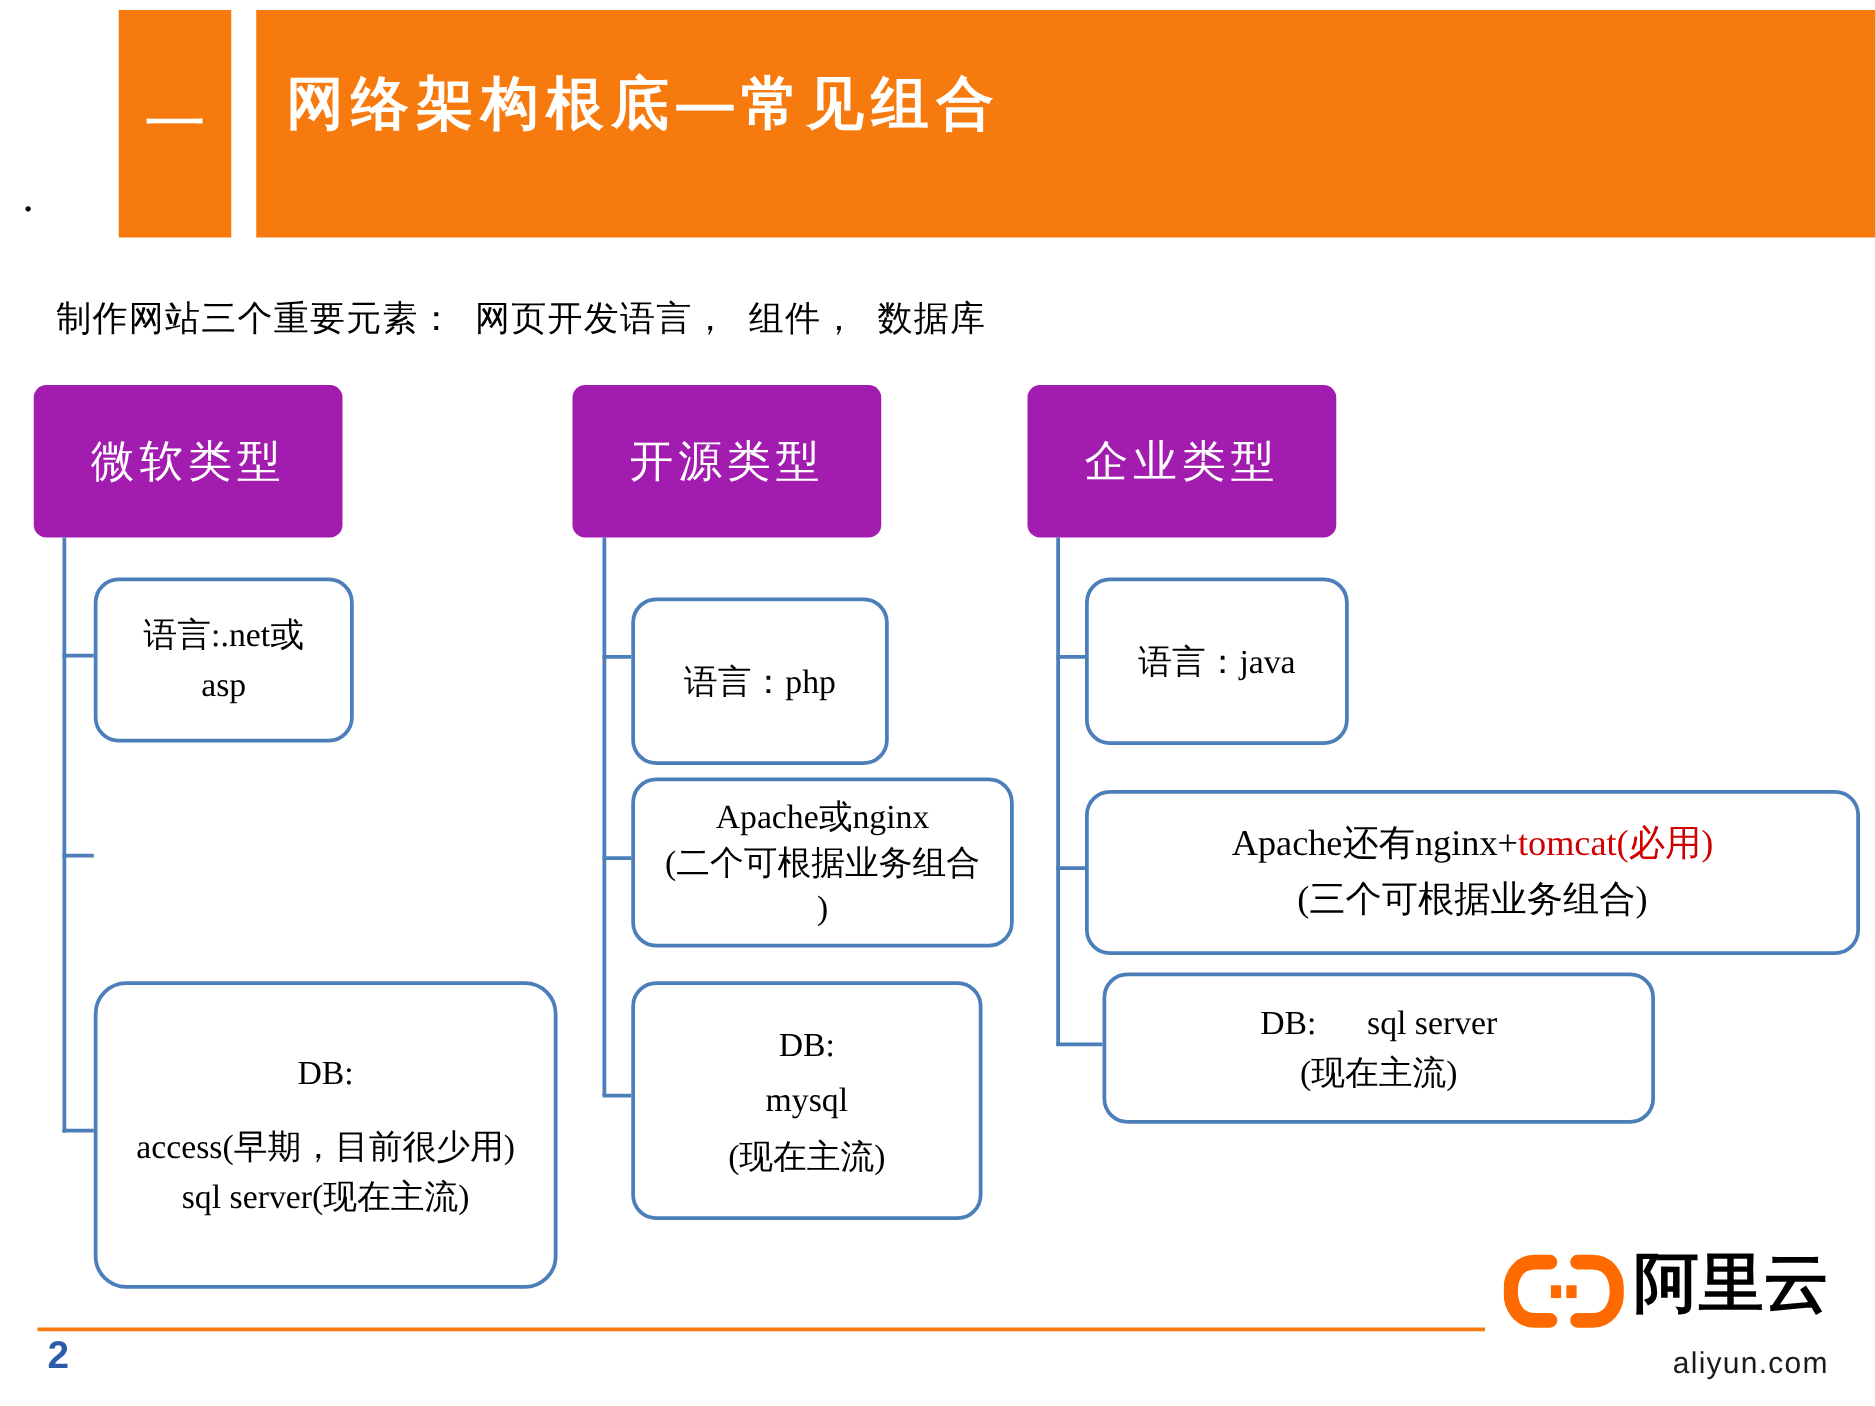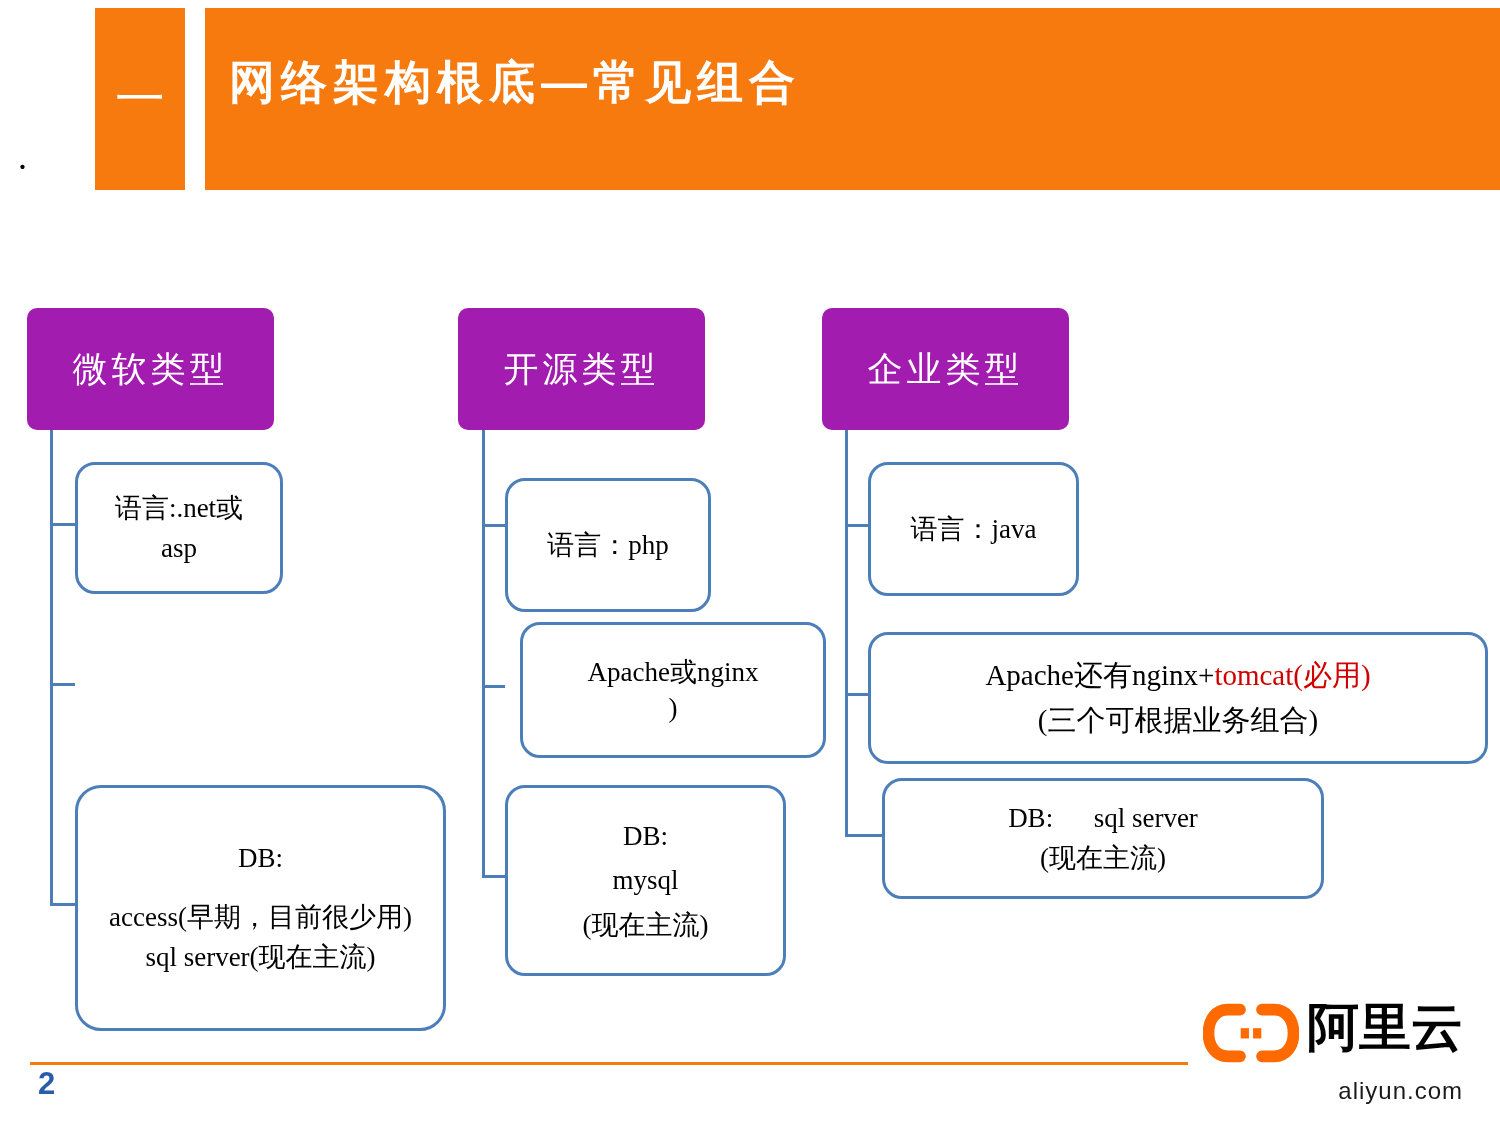--- a/index.html
+++ b/index.html
@@ -50,20 +50,21 @@
 <div class="slide">
 
   <div class="num-block accent">
     <span>一</span>
   </div>
   <div class="title-bar accent">
     <div class="slide-title">网络架构根底—常见组合</div>
   </div>
   <div class="stray-dot">.</div>
 
+  <div class="intro">制作网站三个重要元素：  网页开发语言，  组件，  数据库</div>
 
   <div class="col-header" style="left:27px;top:308px;">微软类型</div>
   <div class="vline" style="left:50px;top:430px;height:476px;"></div>
   <div class="hline" style="left:50px;top:523px;width:25px;"></div>
   <div class="hline" style="left:50px;top:683px;width:25px;"></div>
   <div class="hline" style="left:50px;top:903px;width:25px;"></div>
 
   <div class="node" style="left:75px;top:462px;width:202px;height:126px;">
     <div>语言:.net或</div>
     <div>asp</div>
@@ -76,22 +77,23 @@
 
   <div class="col-header" style="left:458px;top:308px;">开源类型</div>
   <div class="vline" style="left:482px;top:430px;height:447px;"></div>
   <div class="hline" style="left:482px;top:524px;width:23px;"></div>
   <div class="hline" style="left:482px;top:685px;width:23px;"></div>
   <div class="hline" style="left:482px;top:875px;width:23px;"></div>
 
   <div class="node" style="left:505px;top:478px;width:200px;height:128px;">
     <div>语言：php</div>
   </div>
-  <div class="node" style="left:520px;top:622px;width:300px;height:130px;line-height:1.35;">
+  <div class="node" style="left:505px;top:622px;width:300px;height:130px;line-height:1.35;">
     <div>Apache或nginx</div>
+    <div>(二个可根据业务组合</div>
     <div>)</div>
   </div>
   <div class="node" style="left:505px;top:785px;width:275px;height:185px;line-height:1.65;">
     <div>DB:</div>
     <div>mysql</div>
     <div>(现在主流)</div>
   </div>
 
   <div class="col-header" style="left:822px;top:308px;">企业类型</div>
   <div class="vline" style="left:845px;top:430px;height:406px;"></div>

